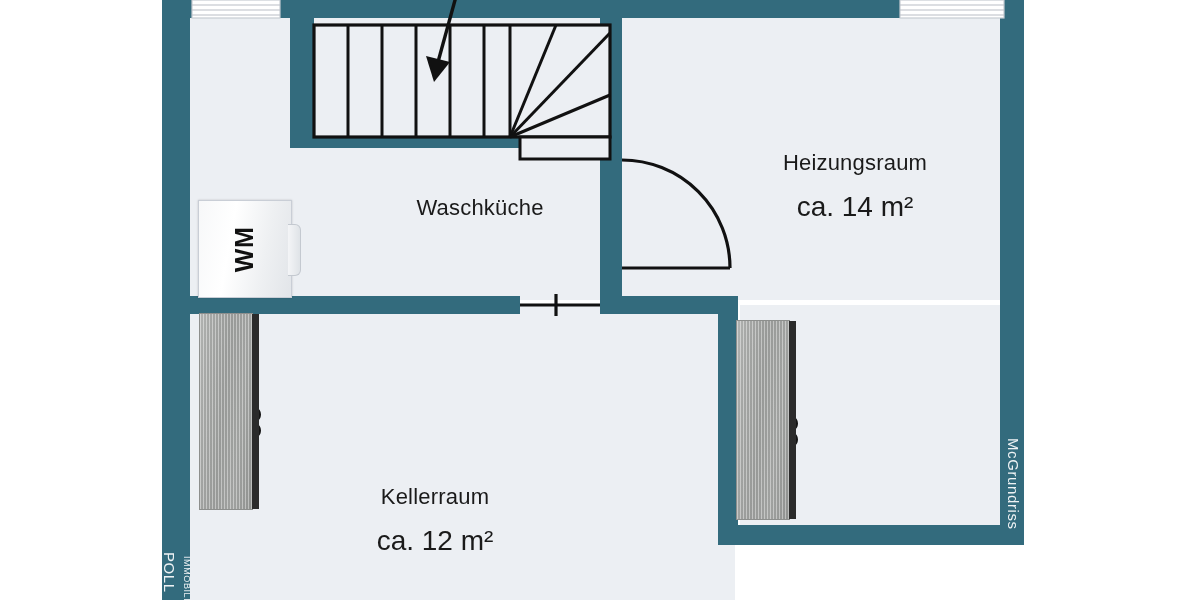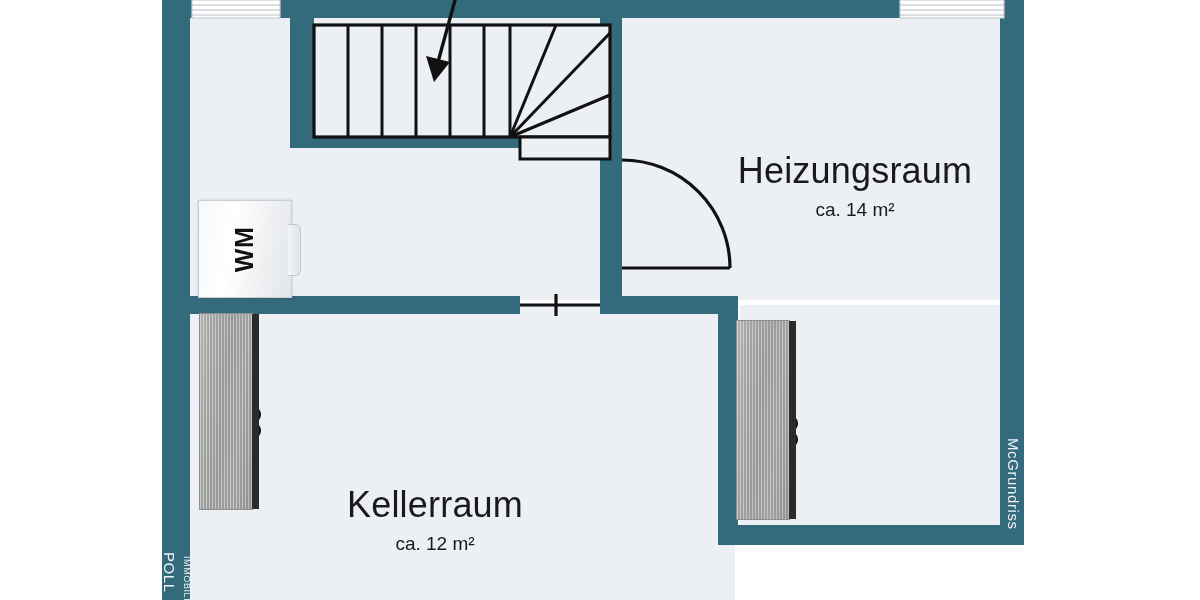--- a/index.html
+++ b/index.html
@@ -24,26 +24,26 @@
   }
   .room-label {
     position: absolute;
     text-align: center;
     color: #1a1a1a;
     line-height: 1.15;
     white-space: nowrap;
     pointer-events: none;
   }
   .room-name {
-    font-size: 36px;
+    font-size: 22px;
     letter-spacing: .2px;
   }
   .room-area {
-    font-size: 19px;
-    margin-top: 8px;
+    font-size: 28px;
+    margin-top: 16px;
   }
   .wm-box {
     position: absolute;
     border: 1px solid #c9ced6;
     background: linear-gradient(100deg,#f7f8f9 0%, #ffffff 35%, #eef0f2 70%, #e2e5e9 100%);
     box-shadow: 0 0 2px rgba(0,0,0,.18);
     display: flex;
     align-items: center;
     justify-content: center;
   }
@@ -196,20 +196,21 @@
     <span class="w-handle" style="top:94px;"></span>
     <span class="w-handle" style="top:110px;"></span>
   </div>
 
   <div class="wardrobe" style="left:736px; top:320px; width:54px; height:200px;">
     <span class="w-handle" style="top:96px;"></span>
     <span class="w-handle" style="top:112px;"></span>
   </div>
 
   <div class="room-label" style="left:330px; top:195px; width:300px;">
+    <div class="room-name">Waschküche</div>
   </div>
 
   <div class="room-label" style="left:700px; top:150px; width:310px;">
     <div class="room-name">Heizungsraum</div>
     <div class="room-area">ca. 14 m²</div>
   </div>
 
   <div class="room-label" style="left:285px; top:484px; width:300px;">
     <div class="room-name">Kellerraum</div>
     <div class="room-area">ca. 12 m²</div>

